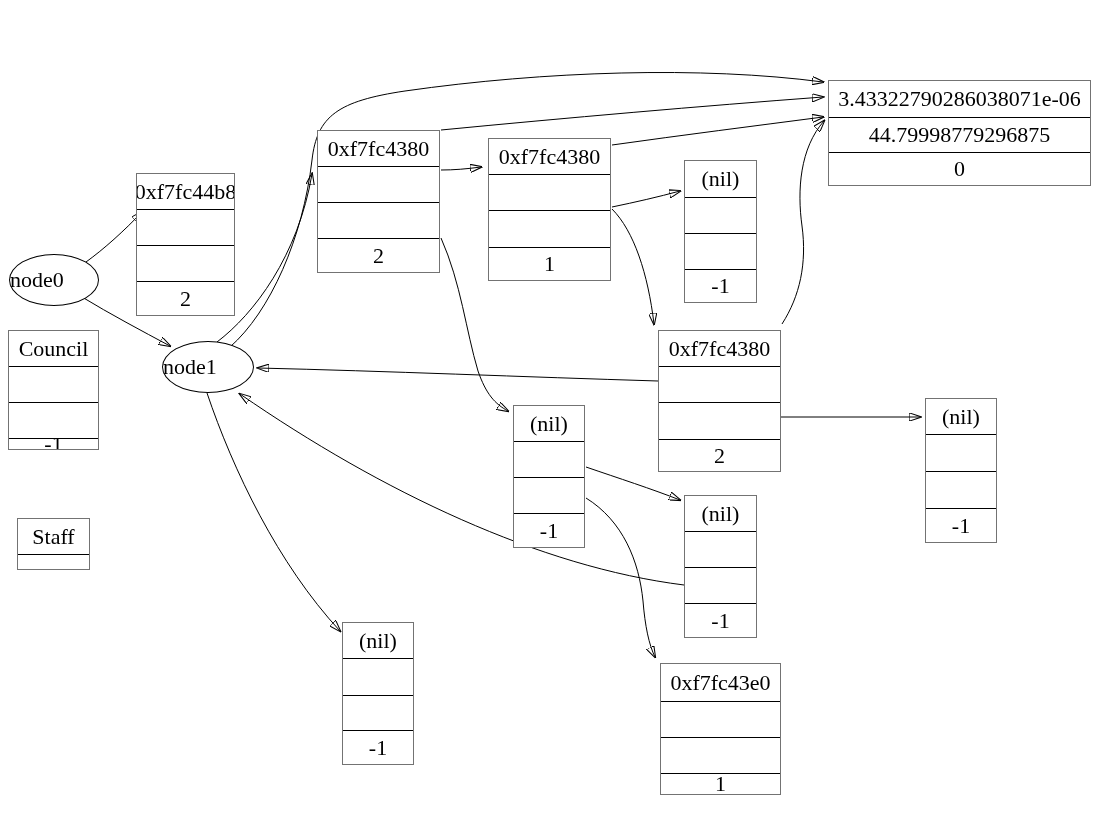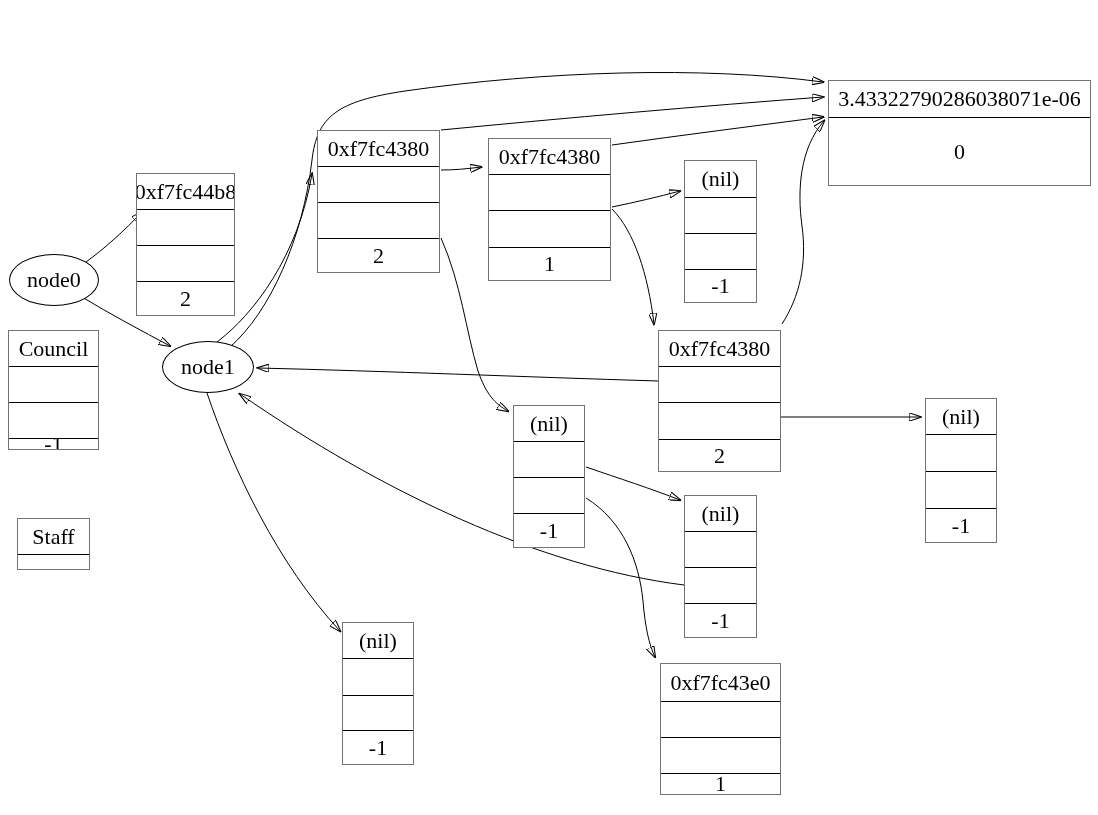--- a/index.html
+++ b/index.html
@@ -27,21 +27,21 @@
     white-space:nowrap;overflow:hidden;
     box-sizing:border-box;
   }
   .cell:first-child{border-top:none;}
   .cell.h35{height:35px;} .cell.h36{height:36px;} .cell.h37{height:37px;}
   .cell.rest{flex:1;}
   .ellipse{
     position:absolute;
     border:1px solid #000;border-radius:50%;
     background:#fff;
-    display:flex;align-items:center;justify-content:center;
+    display:flex;align-items:center;
     font-size:22px;
     box-sizing:border-box;
   }
 </style>
 </head>
 <body>
 
 <div id="canvas">
 
   <svg id="edge-layer" viewBox="0 0 1098 815" xmlns="http://www.w3.org/2000/svg">
@@ -111,20 +111,21 @@
 
   <div class="record" style="left:684px;top:160px;width:73px;height:143px">
     <div class="cell h36">(nil)</div>
     <div class="cell h36"></div>
     <div class="cell h36"></div>
     <div class="cell rest">-1</div>
   </div>
 
   <div class="record" style="left:828px;top:80px;width:263px;height:106px">
     <div class="cell h36">3.43322790286038071e-06</div>
+    <div class="cell h35">44.79998779296875</div>
     <div class="cell rest">0</div>
   </div>
 
   <div class="record" style="left:658px;top:330px;width:123px;height:142px">
     <div class="cell h35">0xf7fc4380</div>
     <div class="cell h36"></div>
     <div class="cell h37"></div>
     <div class="cell rest">2</div>
   </div>
 

